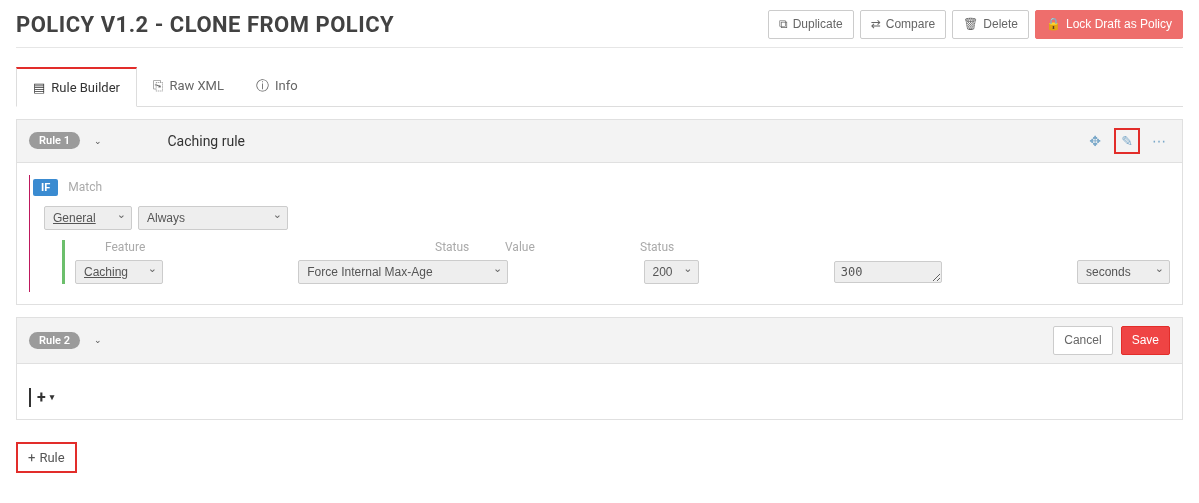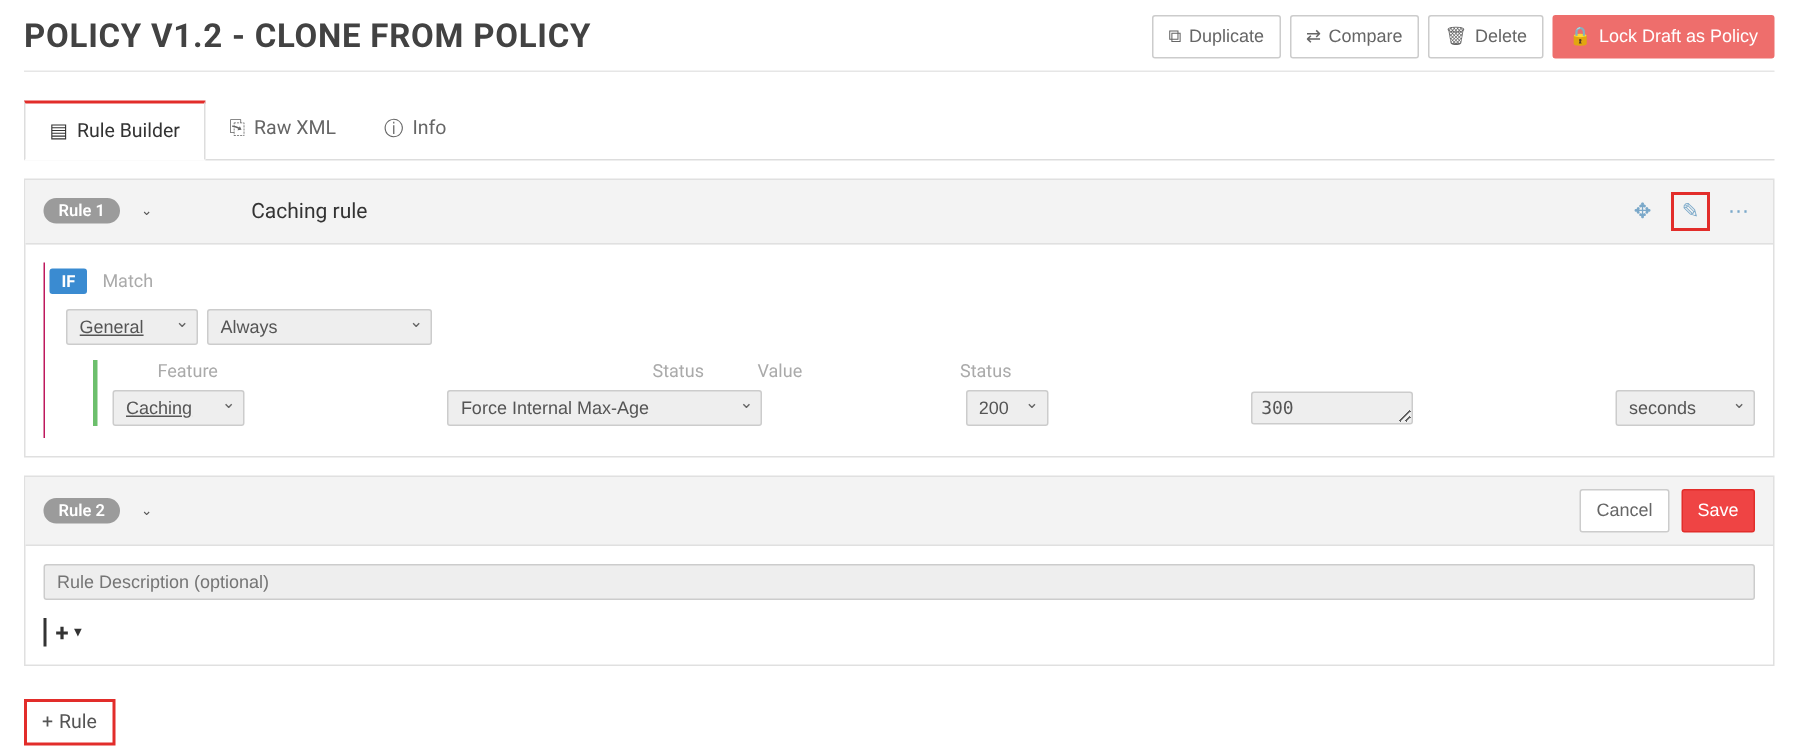--- a/index.html
+++ b/index.html
@@ -308,21 +308,20 @@
     <div class="panel-header-left">
       <span class="badge-pill">Rule 2</span>
       <span class="chev">⌄</span>
     </div>
     <div class="panel-header-right">
       <button class="btn" style="background:#fff">Cancel</button>
       <button class="btn btn-danger">Save</button>
     </div>
   </div>
   <div class="panel-body">
-    <input type="text" class="desc-input" placeholder="Rule Description (optional)" style="">
     <div class="plus-drop">
       <span>+</span>
       <span class="caret">▾</span>
     </div>
   </div>
 </div>
 
 
 <div class="add-rule-btn">
   <span>+</span>

